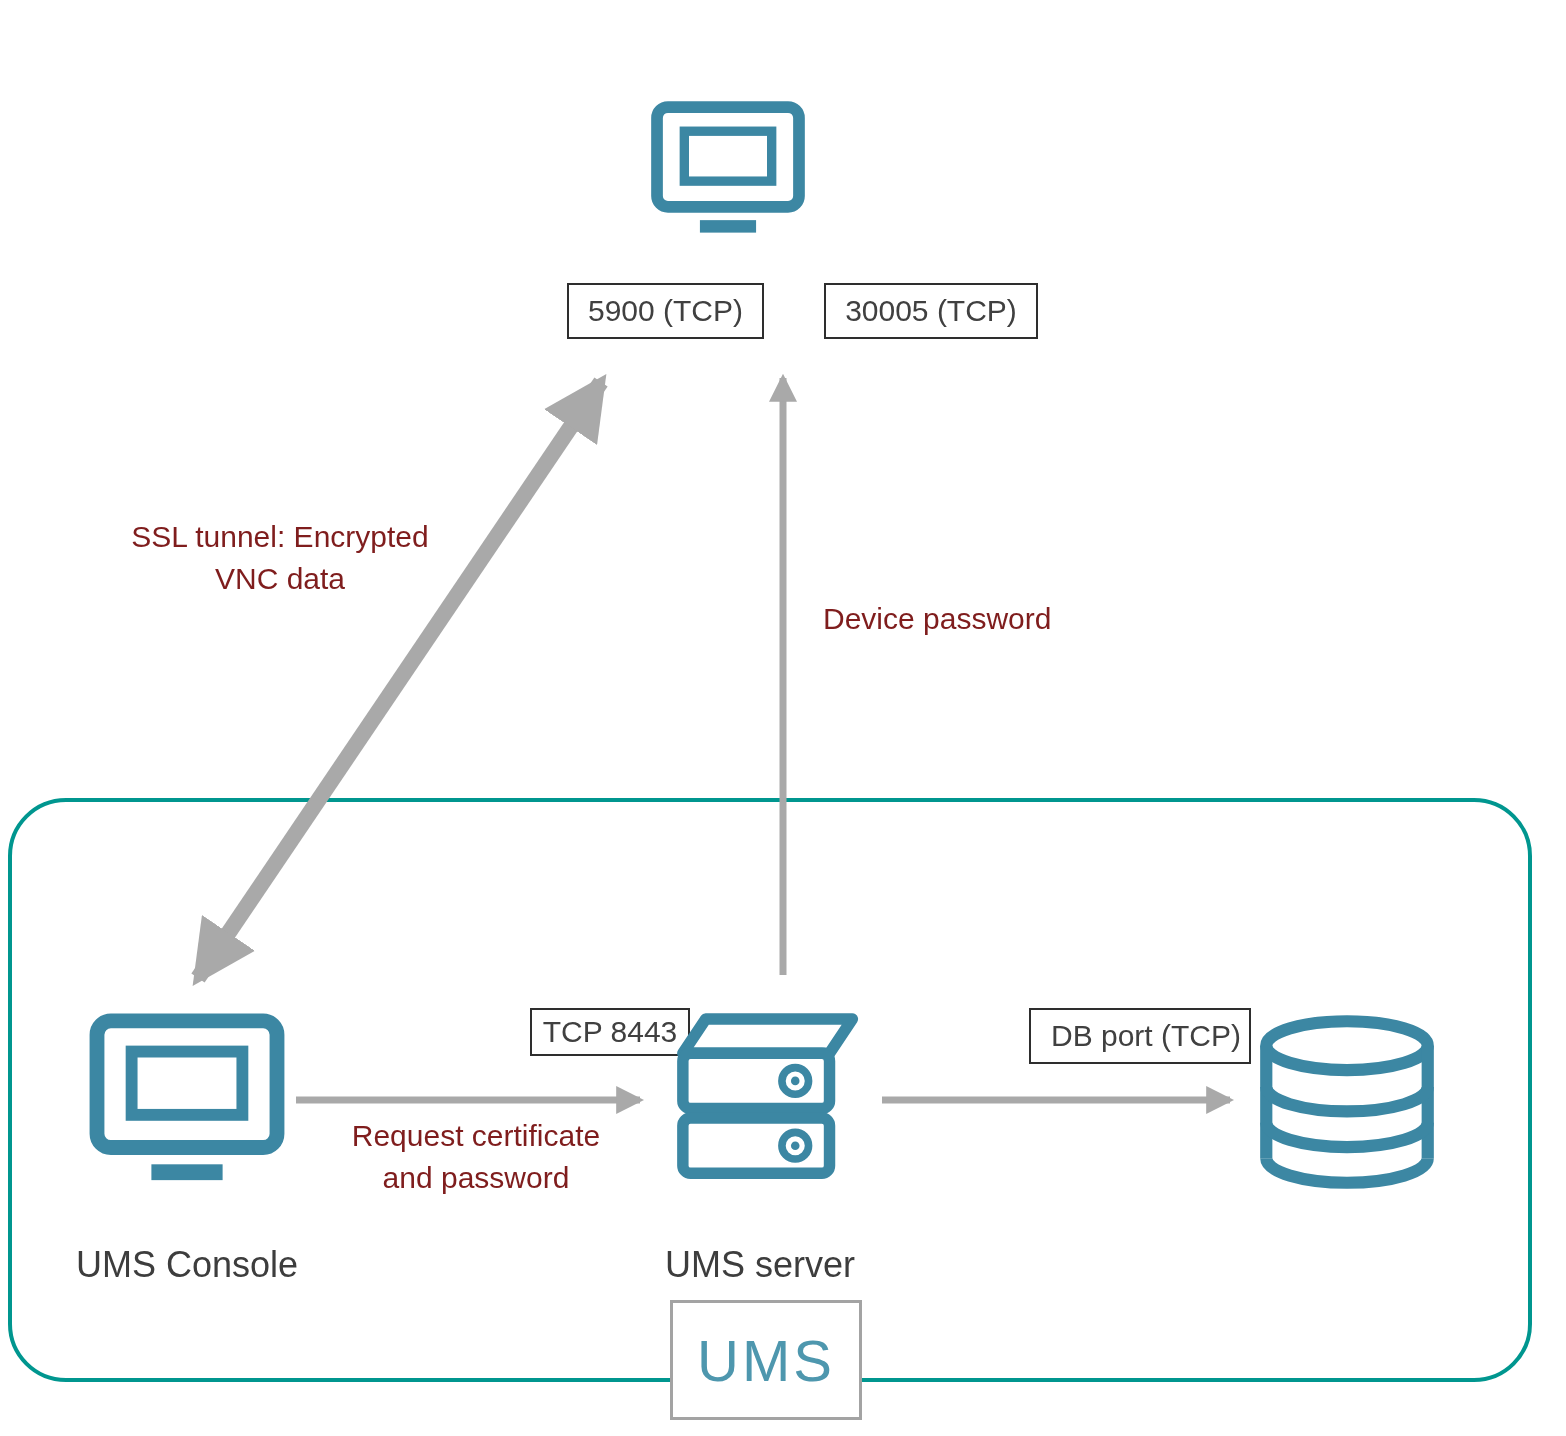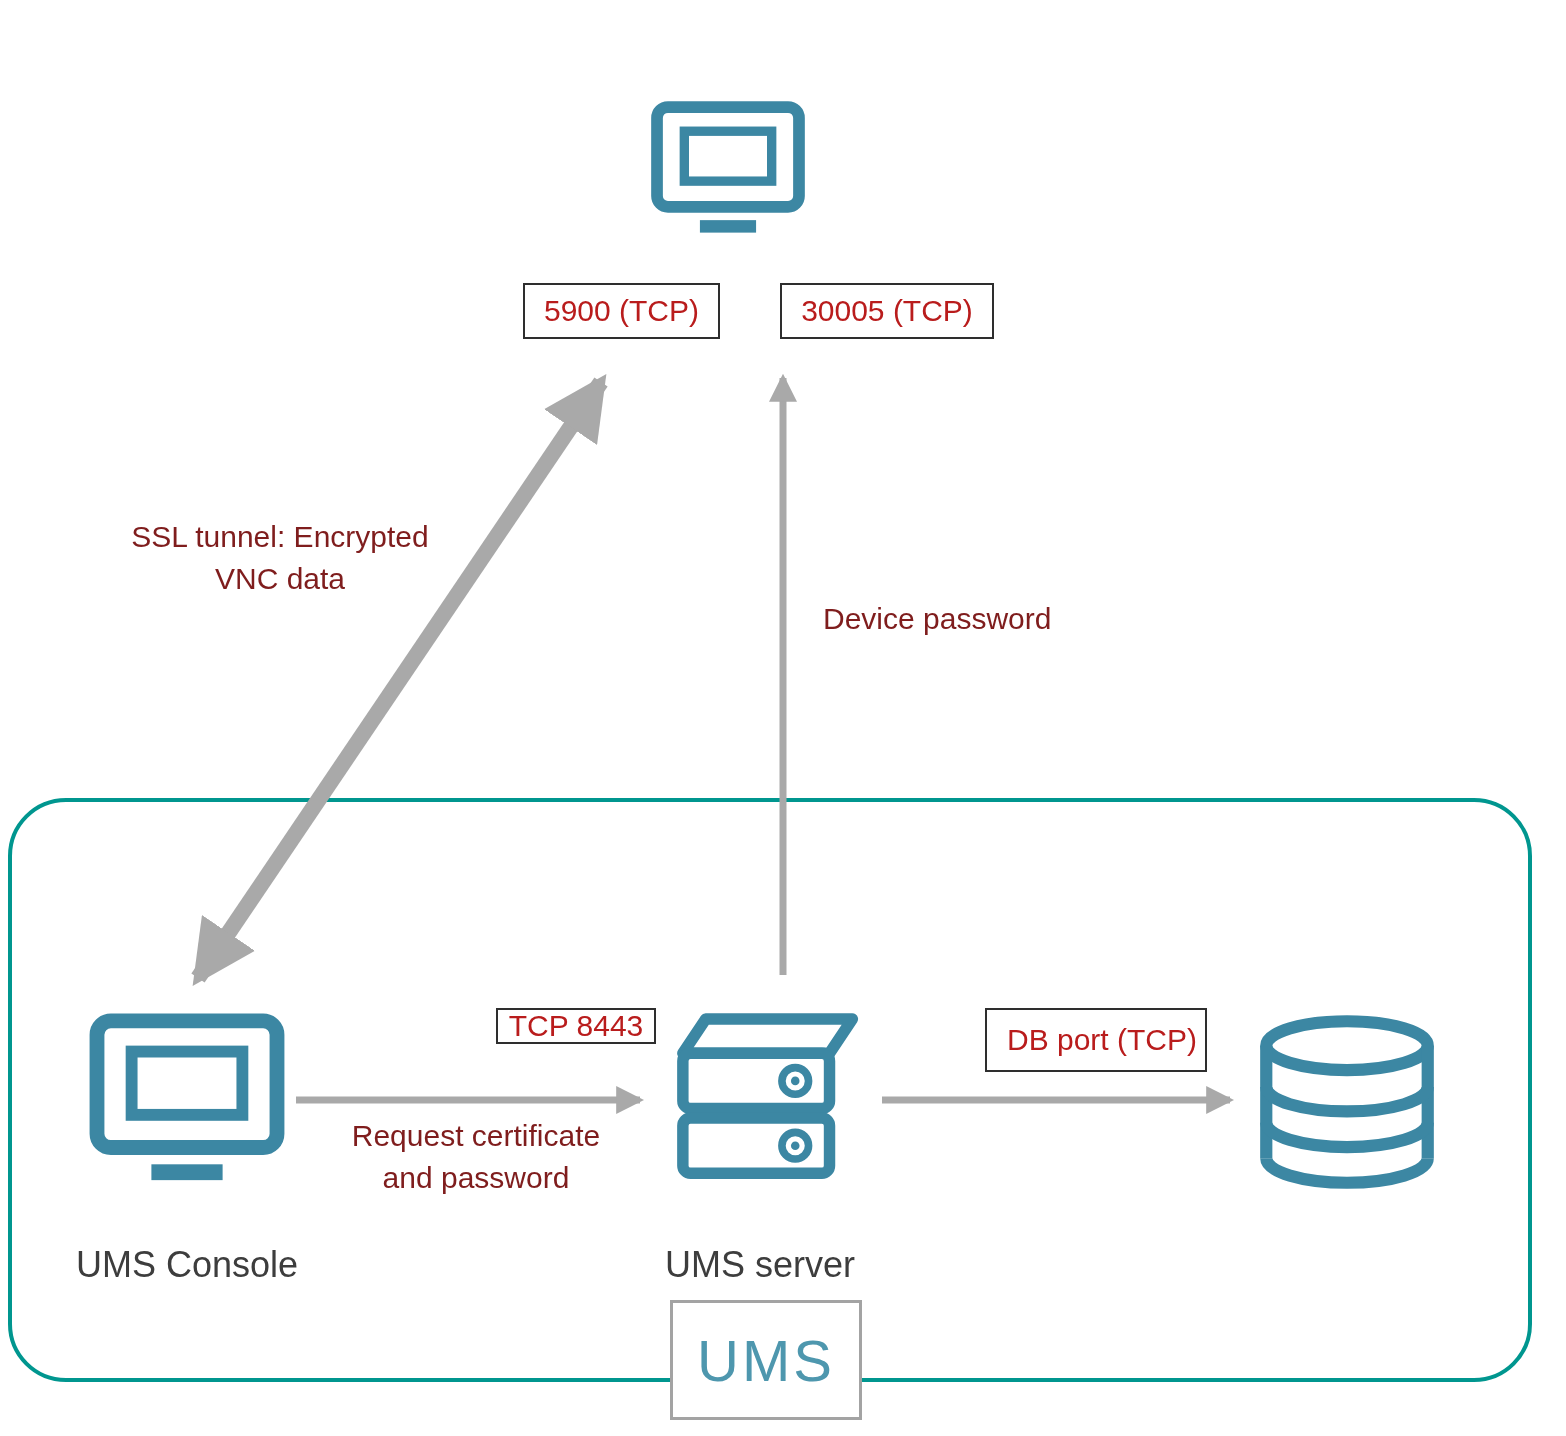--- a/index.html
+++ b/index.html
@@ -44,24 +44,25 @@
     white-space: pre-line;
     line-height: 1.4;
   }
   .center { text-align: center; }
 
   
   .port-box {
     border: 2px solid #2e2e2e;
     background: #ffffff;
     font-size: 30px;
-    color: #b91c1c;
+    color: #404040;
     display: flex;
     align-items: center;
     justify-content: center;
+    margin-left: 44px;
   }
 
   
   .icon { color: #3C87A3; display: block; }
 
   
   .ums-badge {
     left: 670px; top: 1300px;
     width: 192px; height: 120px;
     background: #ffffff;
@@ -113,35 +114,35 @@
   <div class="abs edge-label center" style="left:100px; top:516px; width:360px;">SSL tunnel: Encrypted
 VNC data</div>
   <div class="abs edge-label" style="left:823px; top:598px; width:320px;">Device password</div>
 
   <svg class="abs icon" style="left:88px; top:1012px;" width="198" height="180" viewBox="0 0 200 182" xmlns="http://www.w3.org/2000/svg">
     <rect x="9" y="9" width="182" height="128" rx="14" fill="none" stroke="currentColor" stroke-width="15"></rect>
     <rect x="44" y="40" width="112" height="64" fill="none" stroke="currentColor" stroke-width="12"></rect>
     <rect x="64" y="154" width="72" height="16" fill="currentColor"></rect>
   </svg>
 
-  <div class="abs port-box" style="left:496px; top:1008px; width:160px; height:36px;">TCP 8443</div>
+  <div class="abs port-box" style="left:486px; top:1008px; width:160px; height:48px;">TCP 8443</div>
   <div class="abs edge-label center" style="left:326px; top:1115px; width:300px;">Request certificate
 and password</div>
 
   <svg class="abs icon" style="left:660px; top:1003px;" width="200" height="192" viewBox="0 0 210 200" xmlns="http://www.w3.org/2000/svg">
     <polygon points="24,52 178,52 202,16 48,16" fill="none" stroke="currentColor" stroke-width="12" stroke-linejoin="round"></polygon>
     <rect x="24" y="52" width="154" height="58" rx="8" fill="#ffffff" stroke="currentColor" stroke-width="12"></rect>
     <rect x="24" y="120" width="154" height="58" rx="8" fill="#ffffff" stroke="currentColor" stroke-width="12"></rect>
     <circle cx="142" cy="81" r="14" fill="none" stroke="currentColor" stroke-width="8"></circle>
     <circle cx="142" cy="81" r="4.5" fill="currentColor"></circle>
     <circle cx="142" cy="149" r="14" fill="none" stroke="currentColor" stroke-width="8"></circle>
     <circle cx="142" cy="149" r="4.5" fill="currentColor"></circle>
   </svg>
 
-  <div class="abs port-box" style="left:985px; top:1008px; width:222px; height:64px;padding-left:12px;">DB port (TCP)</div>
+  <div class="abs port-box" style="left:985px; top:1008px; width:222px; height:56px;padding-left:12px;">DB port (TCP)</div>
 
   <svg class="abs icon" style="left:1253px; top:1010px;" width="188" height="184" viewBox="0 0 200 196" xmlns="http://www.w3.org/2000/svg">
     <ellipse cx="100" cy="38" rx="86" ry="26" fill="none" stroke="currentColor" stroke-width="13"></ellipse>
     <path d="M14,38 L14,158" fill="none" stroke="currentColor" stroke-width="13"></path>
     <path d="M186,38 L186,158" fill="none" stroke="currentColor" stroke-width="13"></path>
     <path d="M14,82 A86,26 0 0 0 186,82" fill="none" stroke="currentColor" stroke-width="13"></path>
     <path d="M14,120 A86,26 0 0 0 186,120" fill="none" stroke="currentColor" stroke-width="13"></path>
     <path d="M14,158 A86,26 0 0 0 186,158" fill="none" stroke="currentColor" stroke-width="13"></path>
   </svg>
 

